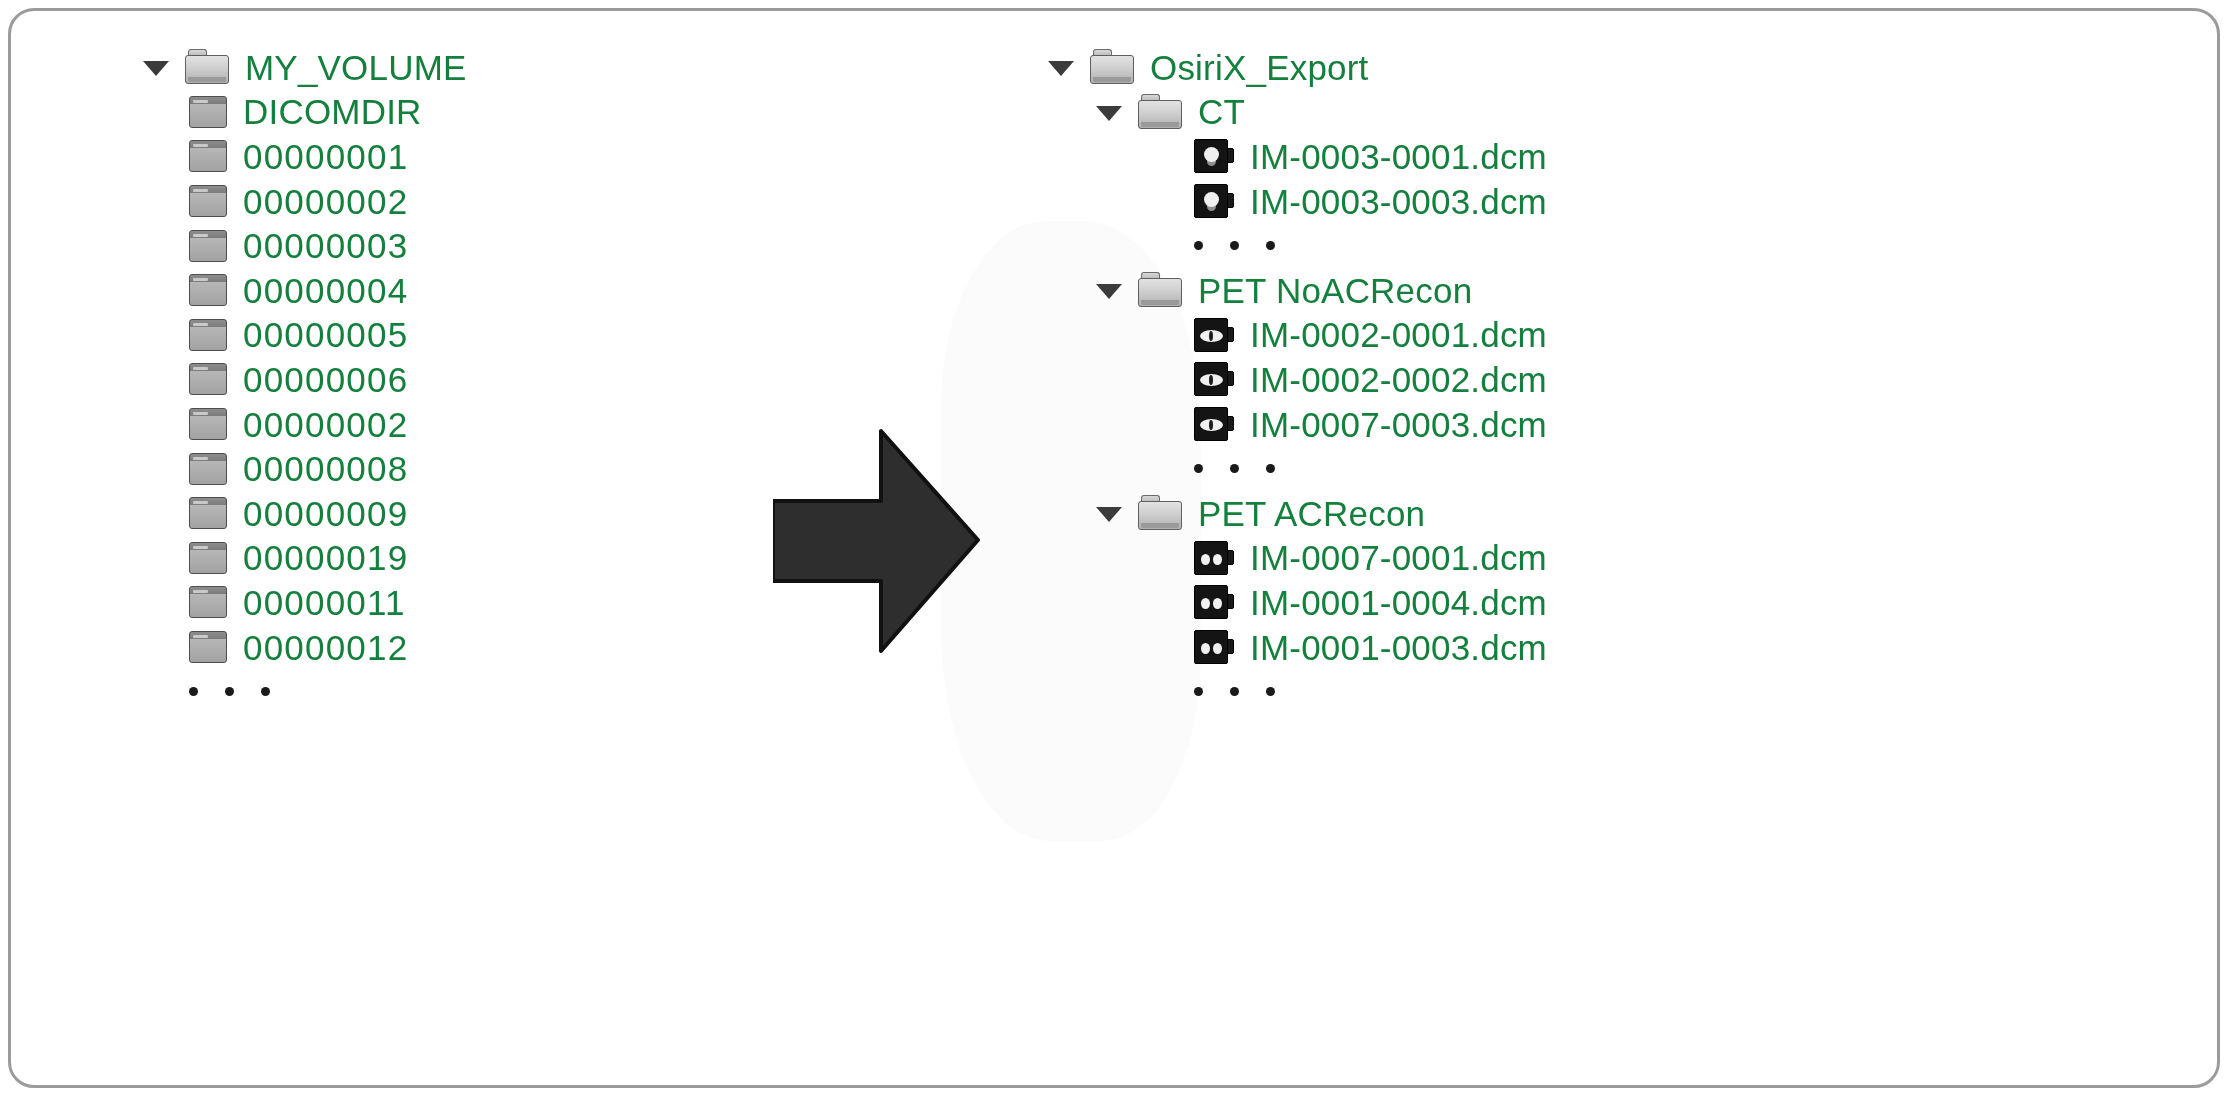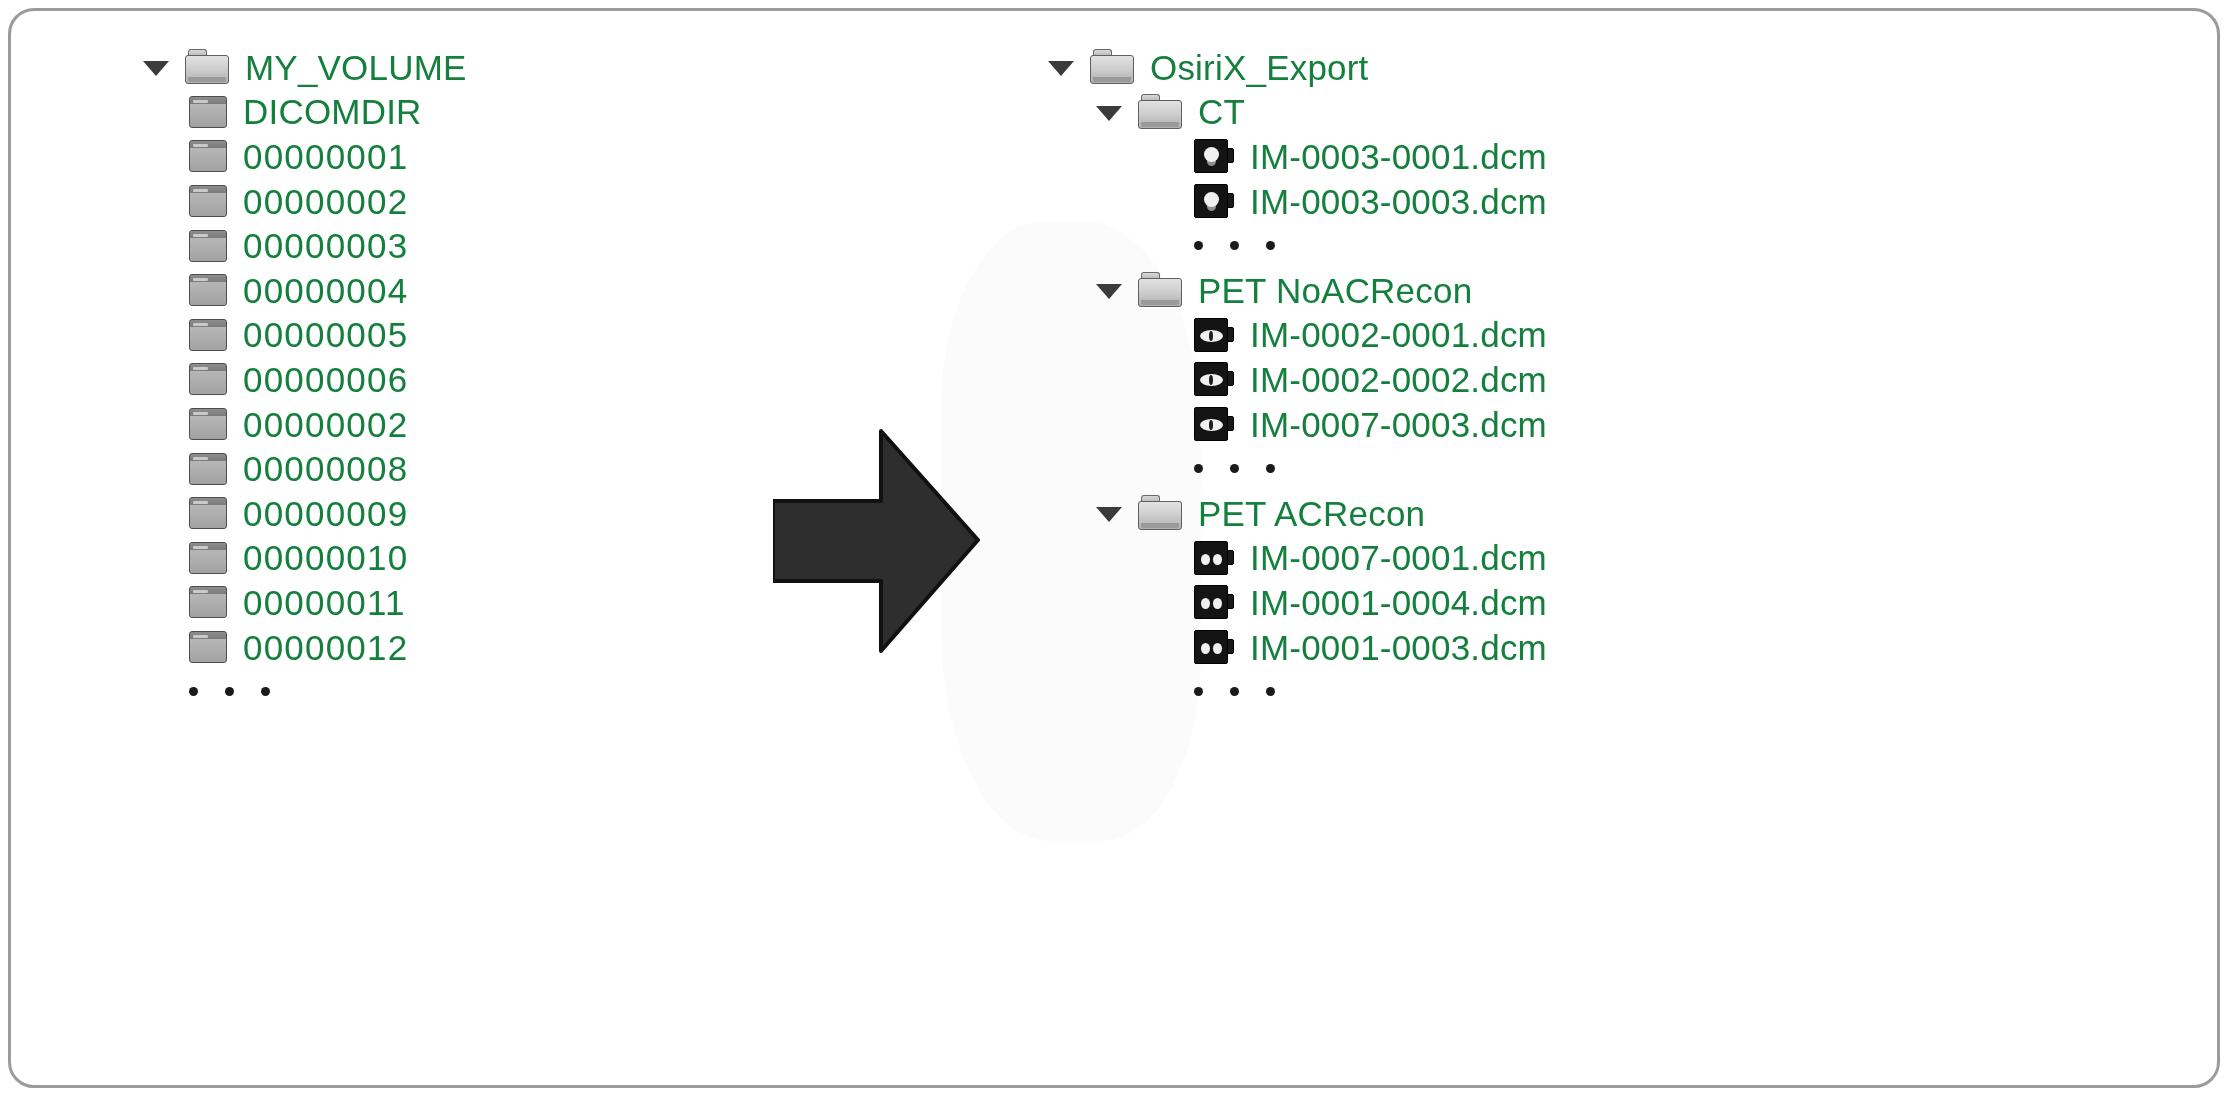--- a/index.html
+++ b/index.html
@@ -286,21 +286,21 @@
     <div class="row ind-1">
       <span class="filedoc"></span>
       <span class="label mono-num">00000008</span>
     </div>
     <div class="row ind-1">
       <span class="filedoc"></span>
       <span class="label mono-num">00000009</span>
     </div>
     <div class="row ind-1">
       <span class="filedoc"></span>
-      <span class="label mono-num">00000010</span>
+      <span class="label mono-num">00000019</span>
     </div>
     <div class="row ind-1">
       <span class="filedoc"></span>
       <span class="label mono-num">00000011</span>
     </div>
     <div class="row ind-1">
       <span class="filedoc"></span>
       <span class="label mono-num">00000012</span>
     </div>
 

